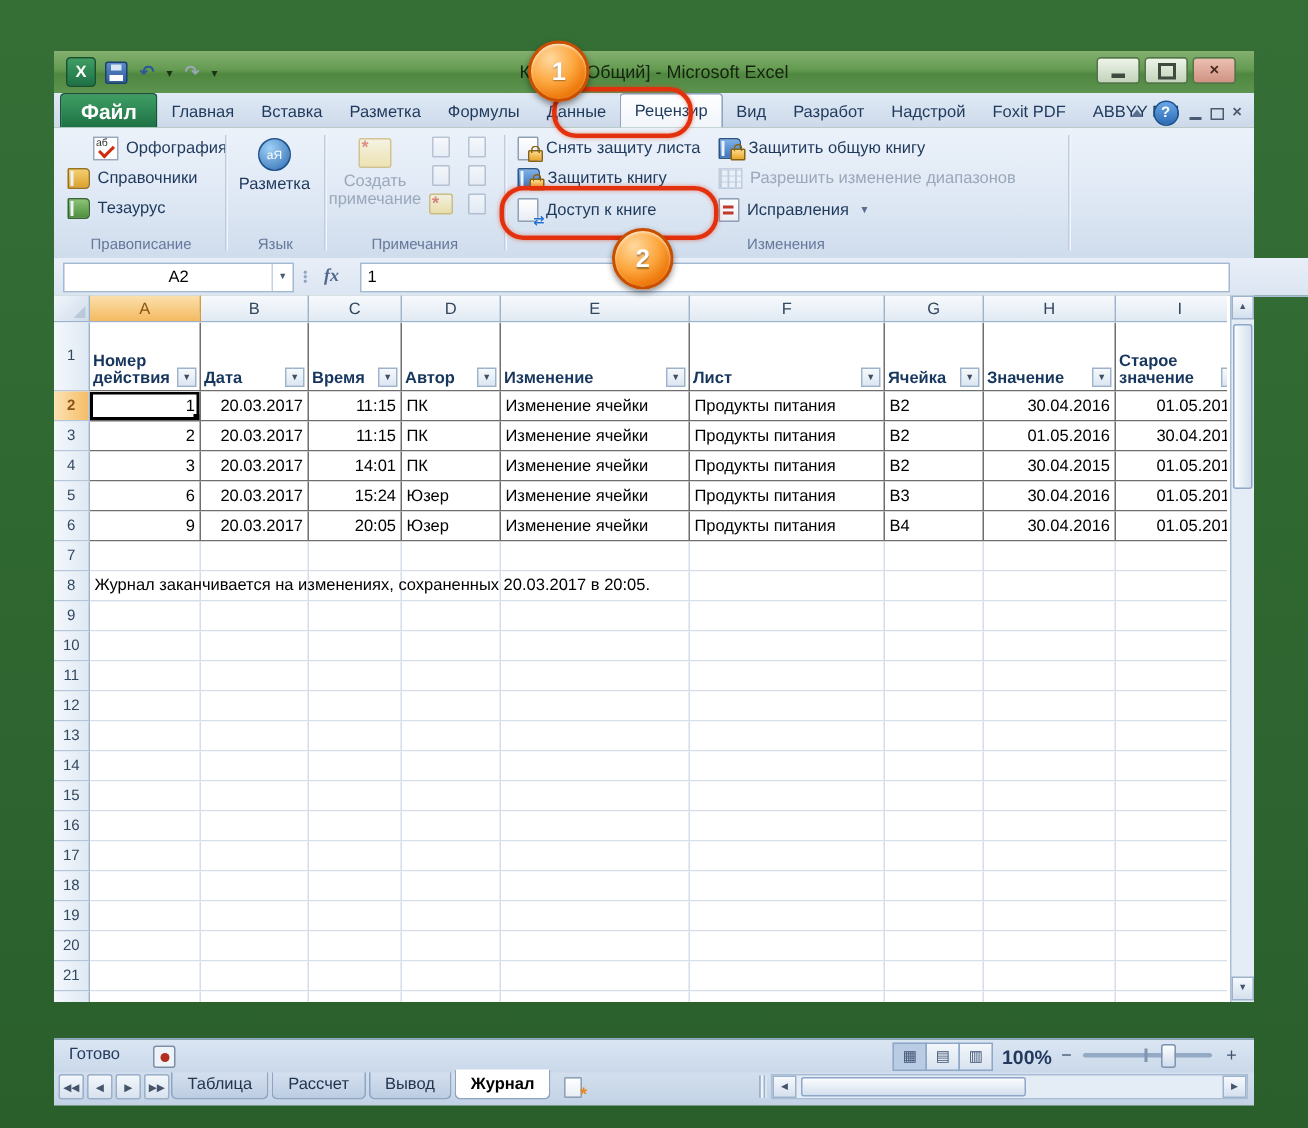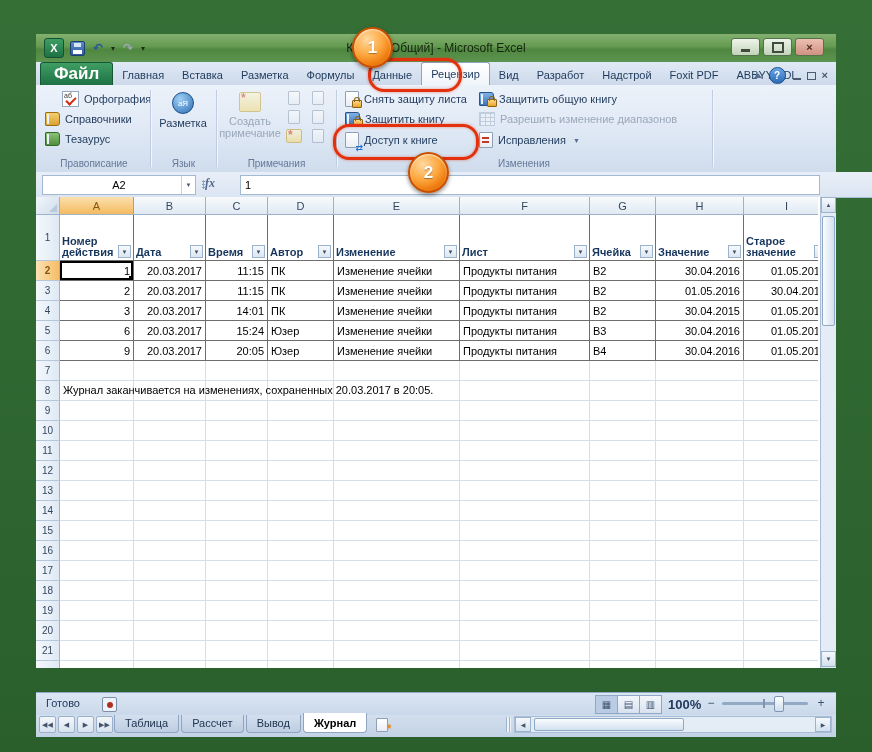--- a/index.html
+++ b/index.html
@@ -25,21 +25,21 @@
   .wbtn{width:27px;height:16px;border:1px solid #54724c;border-radius:3px;
     background:linear-gradient(#eef4ea,#c2d3ba);display:flex;align-items:center;justify-content:center;}
   .wbtn.close{background:linear-gradient(#ecc0b2,#cf9282);}
   .g-min{width:9px;height:3px;background:#3f4b3f;margin-top:7px;}
   .g-res{width:8px;height:7px;border:2px solid #3f4b3f;}
   .g-x{font-size:11px;font-weight:bold;color:#4a2a22;line-height:1;}
   
   .tabrow{left:36px;top:62px;width:800px;height:23px;background:linear-gradient(#e0eaf6,#cdd9ea);display:flex;align-items:flex-end;}
   .filetab{margin-left:4px;height:22px;padding:0 13px;display:flex;align-items:center;
     background:linear-gradient(#3f9e63,#1e7145);border:1px solid #155634;border-bottom:none;
-    border-radius:3px 3px 0 0;color:#fff;font-size:17px;font-weight:bold;}
+    border-radius:3px 3px 0 0;color:#fff;font-size:14px;font-weight:bold;}
   .rtab{height:21px;padding:0 9px;display:flex;align-items:center;font-size:11px;color:#1e395b;}
   .rtab.active{background:linear-gradient(#ffffff,#f0f5fb);border:1px solid #8ea4c2;border-bottom:none;
     border-radius:3px 3px 0 0;height:22px;}
   .ribbon-right{position:absolute;right:8px;top:5px;display:flex;align-items:center;gap:7px;}
   .tri-up{width:0;height:0;border-left:4px solid transparent;border-right:4px solid transparent;border-bottom:5px solid #5a6f8f;}
   .helpbtn{width:15px;height:15px;border-radius:50%;background:linear-gradient(#6aa7e8,#2d6bb4);
     border:1px solid #1d4f8a;color:#fff;font-size:10px;font-weight:bold;display:flex;align-items:center;justify-content:center;}
   .mini-ctl{display:flex;align-items:center;gap:6px;}
   .m-min{width:8px;height:2px;background:#4a5a70;margin-top:6px;}
   .m-res{width:7px;height:6px;border:1.5px solid #4a5a70;}
@@ -92,21 +92,21 @@
     color:#fff;font-weight:bold;font-size:17px;display:flex;align-items:center;justify-content:center;
     z-index:60;text-shadow:0 1px 1px rgba(0,0,0,.35);}
   
   .fbar{left:36px;top:172px;width:872px;height:25px;background:linear-gradient(#e9eff8,#dbe5f2);border-bottom:1px solid #aabdd6;}
   .namebox{position:absolute;left:6px;top:3px;width:152px;height:18px;background:#fff;border:1px solid #a3b8d1;
     font-size:11px;color:#000;display:flex;align-items:center;justify-content:center;}
   .nb-dd{position:absolute;right:0;top:0;bottom:0;width:13px;border-left:1px solid #c4d2e2;
     display:flex;align-items:center;justify-content:center;font-size:6px;color:#4a5a70;}
   .fdots{position:absolute;left:166px;top:8px;width:3px;height:9px;
     background:radial-gradient(circle,#8fa3bd 1px,transparent 1.3px);background-size:3px 3px;}
-  .fx{position:absolute;left:169px;top:4px;font-size:12px;font-style:italic;font-weight:bold;color:#51688c;
+  .fx{position:absolute;left:180px;top:4px;font-size:12px;font-style:italic;font-weight:bold;color:#51688c;
     font-family:"Liberation Serif","DejaVu Serif",serif;}
   .ffield{position:absolute;left:204px;top:3px;width:574px;height:18px;background:#fff;border:1px solid #a3b8d1;
     font-size:11px;display:flex;align-items:center;padding-left:4px;}
   .fexp{position:absolute;right:4px;top:8px;width:0;height:0;border-left:4px solid transparent;border-right:4px solid transparent;border-top:5px solid #5a6f8f;}
   
   .grid{left:36px;top:197px;width:800px;height:471px;background:#fff;}
   .headrow{display:flex;width:782px;height:18px;overflow:hidden;}
   .corner{width:24px;height:18px;flex:none;background:linear-gradient(135deg,#f1f6fb,#cfdceb);
     border-right:1px solid #9db3cc;border-bottom:1px solid #9db3cc;position:relative;box-sizing:border-box;}
   .corner::after{content:"";position:absolute;right:2px;bottom:2px;width:0;height:0;

